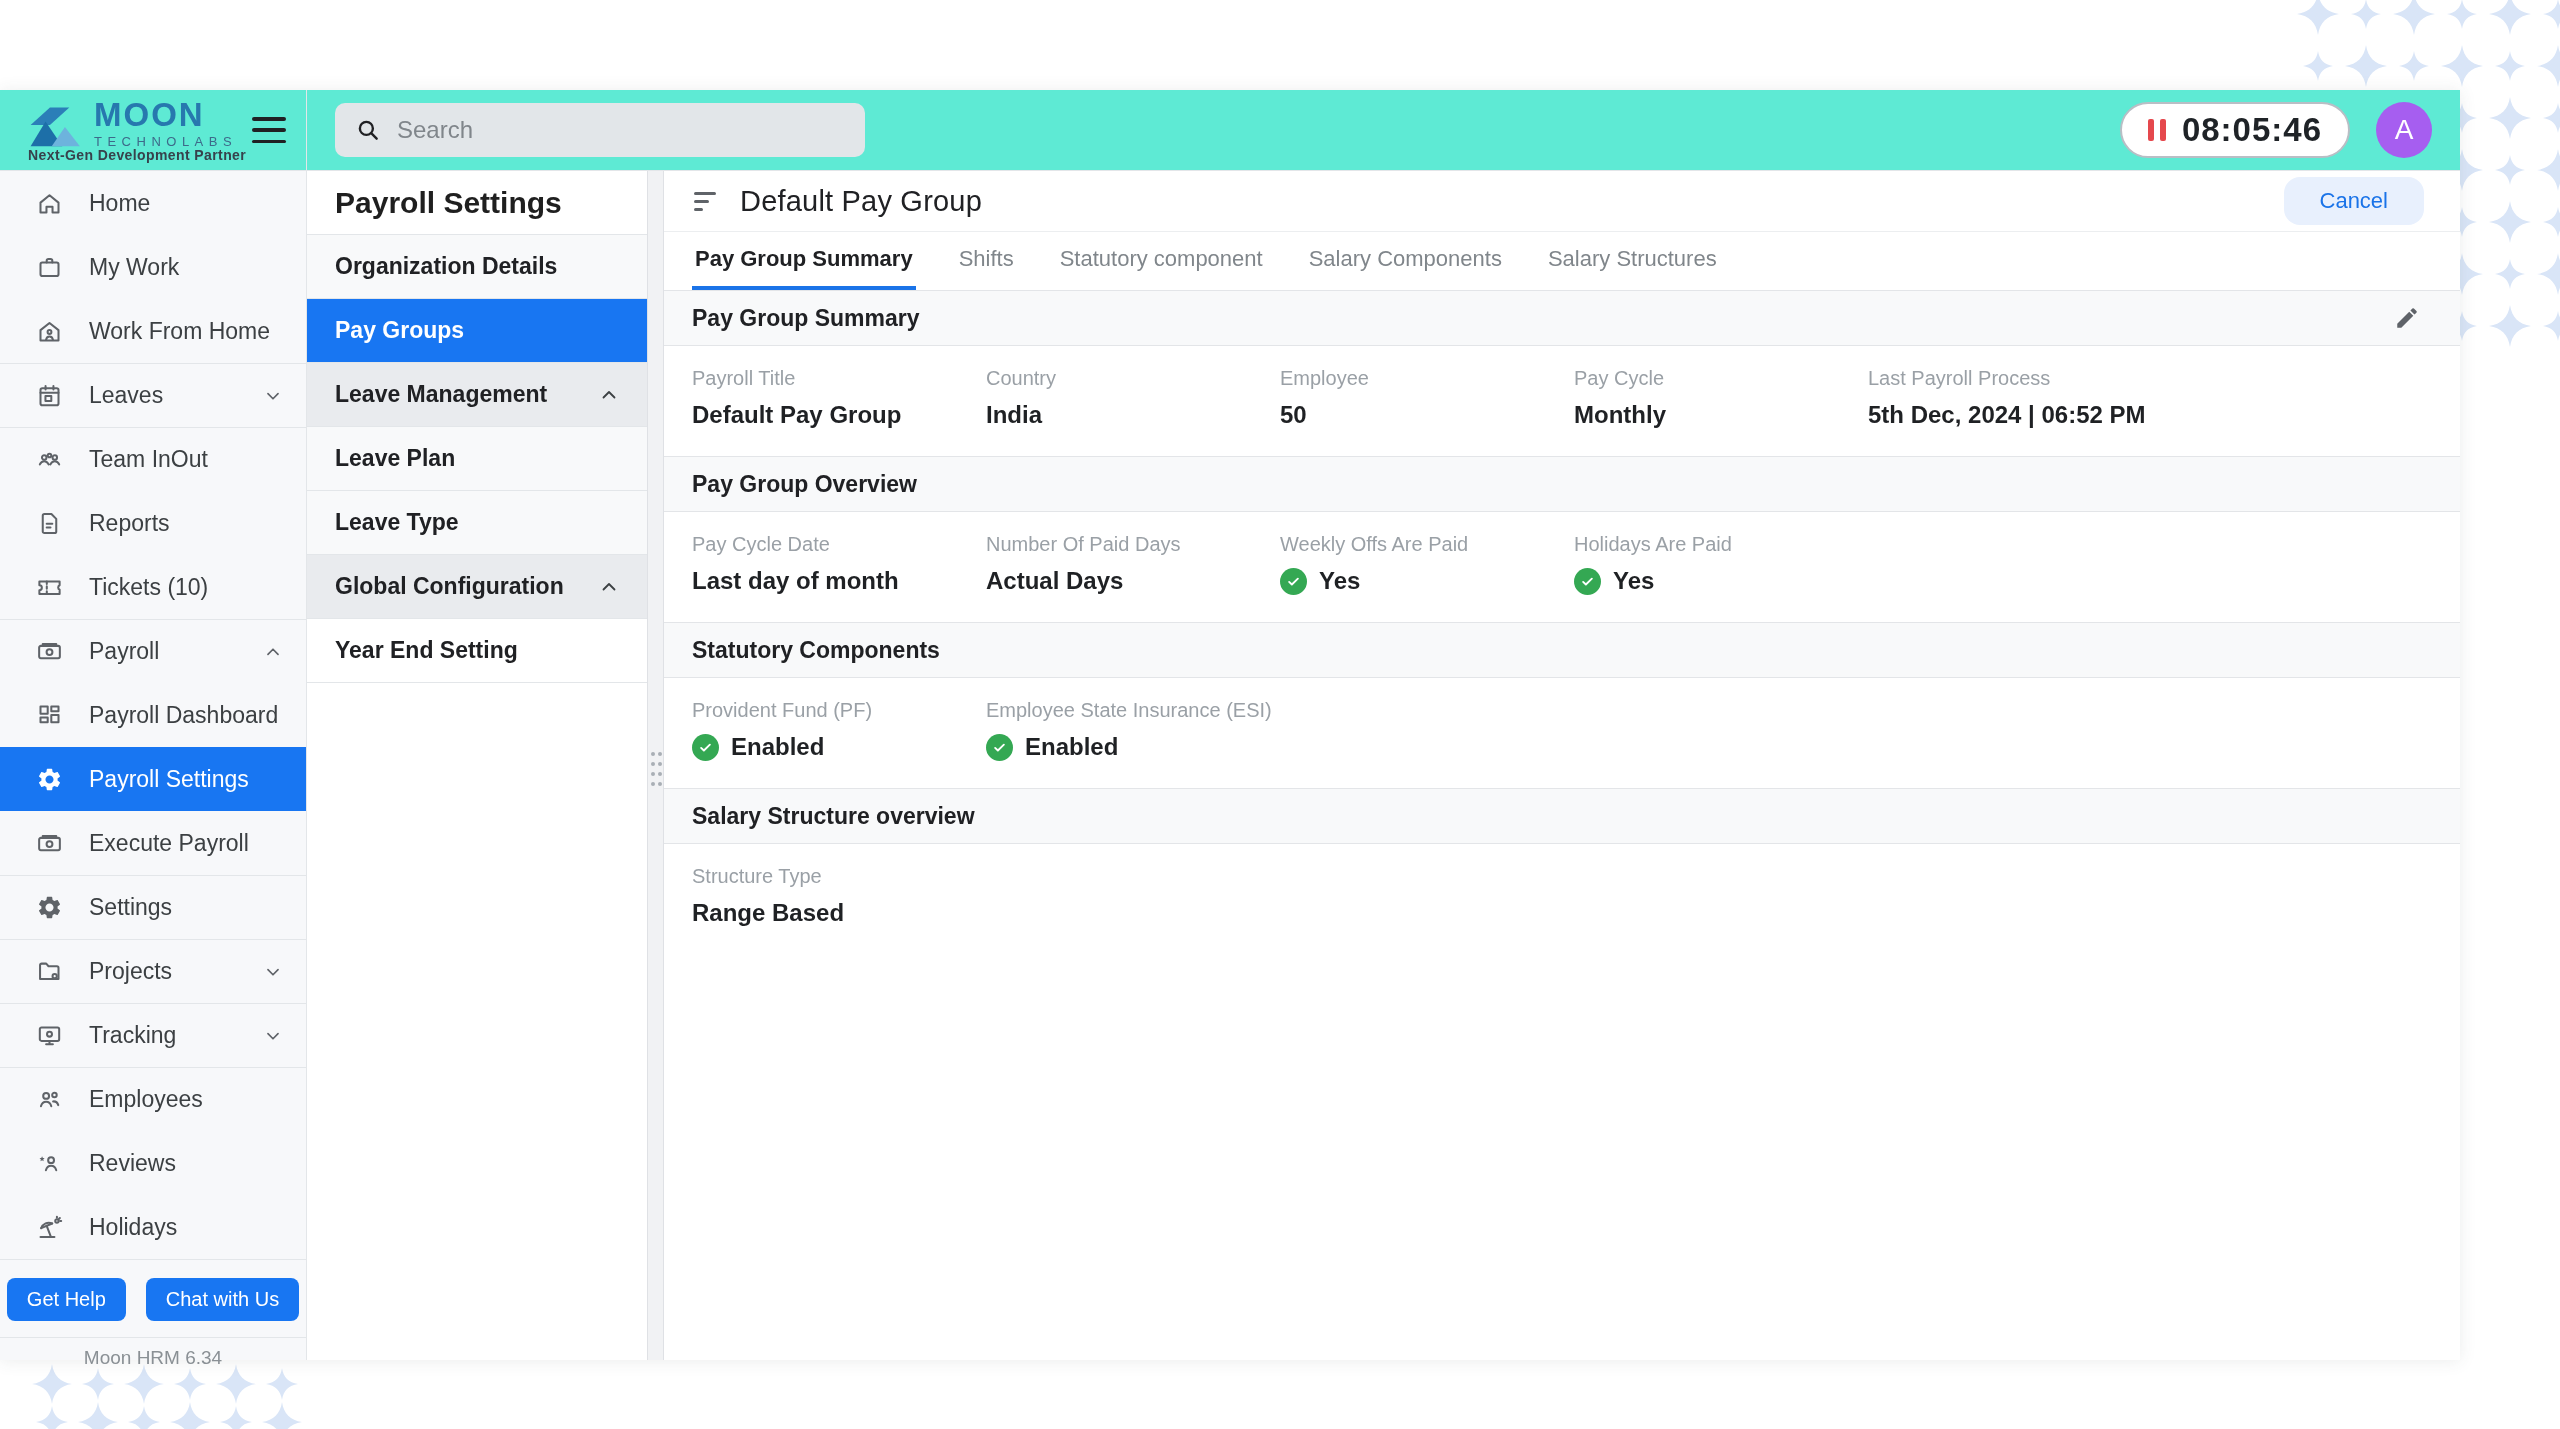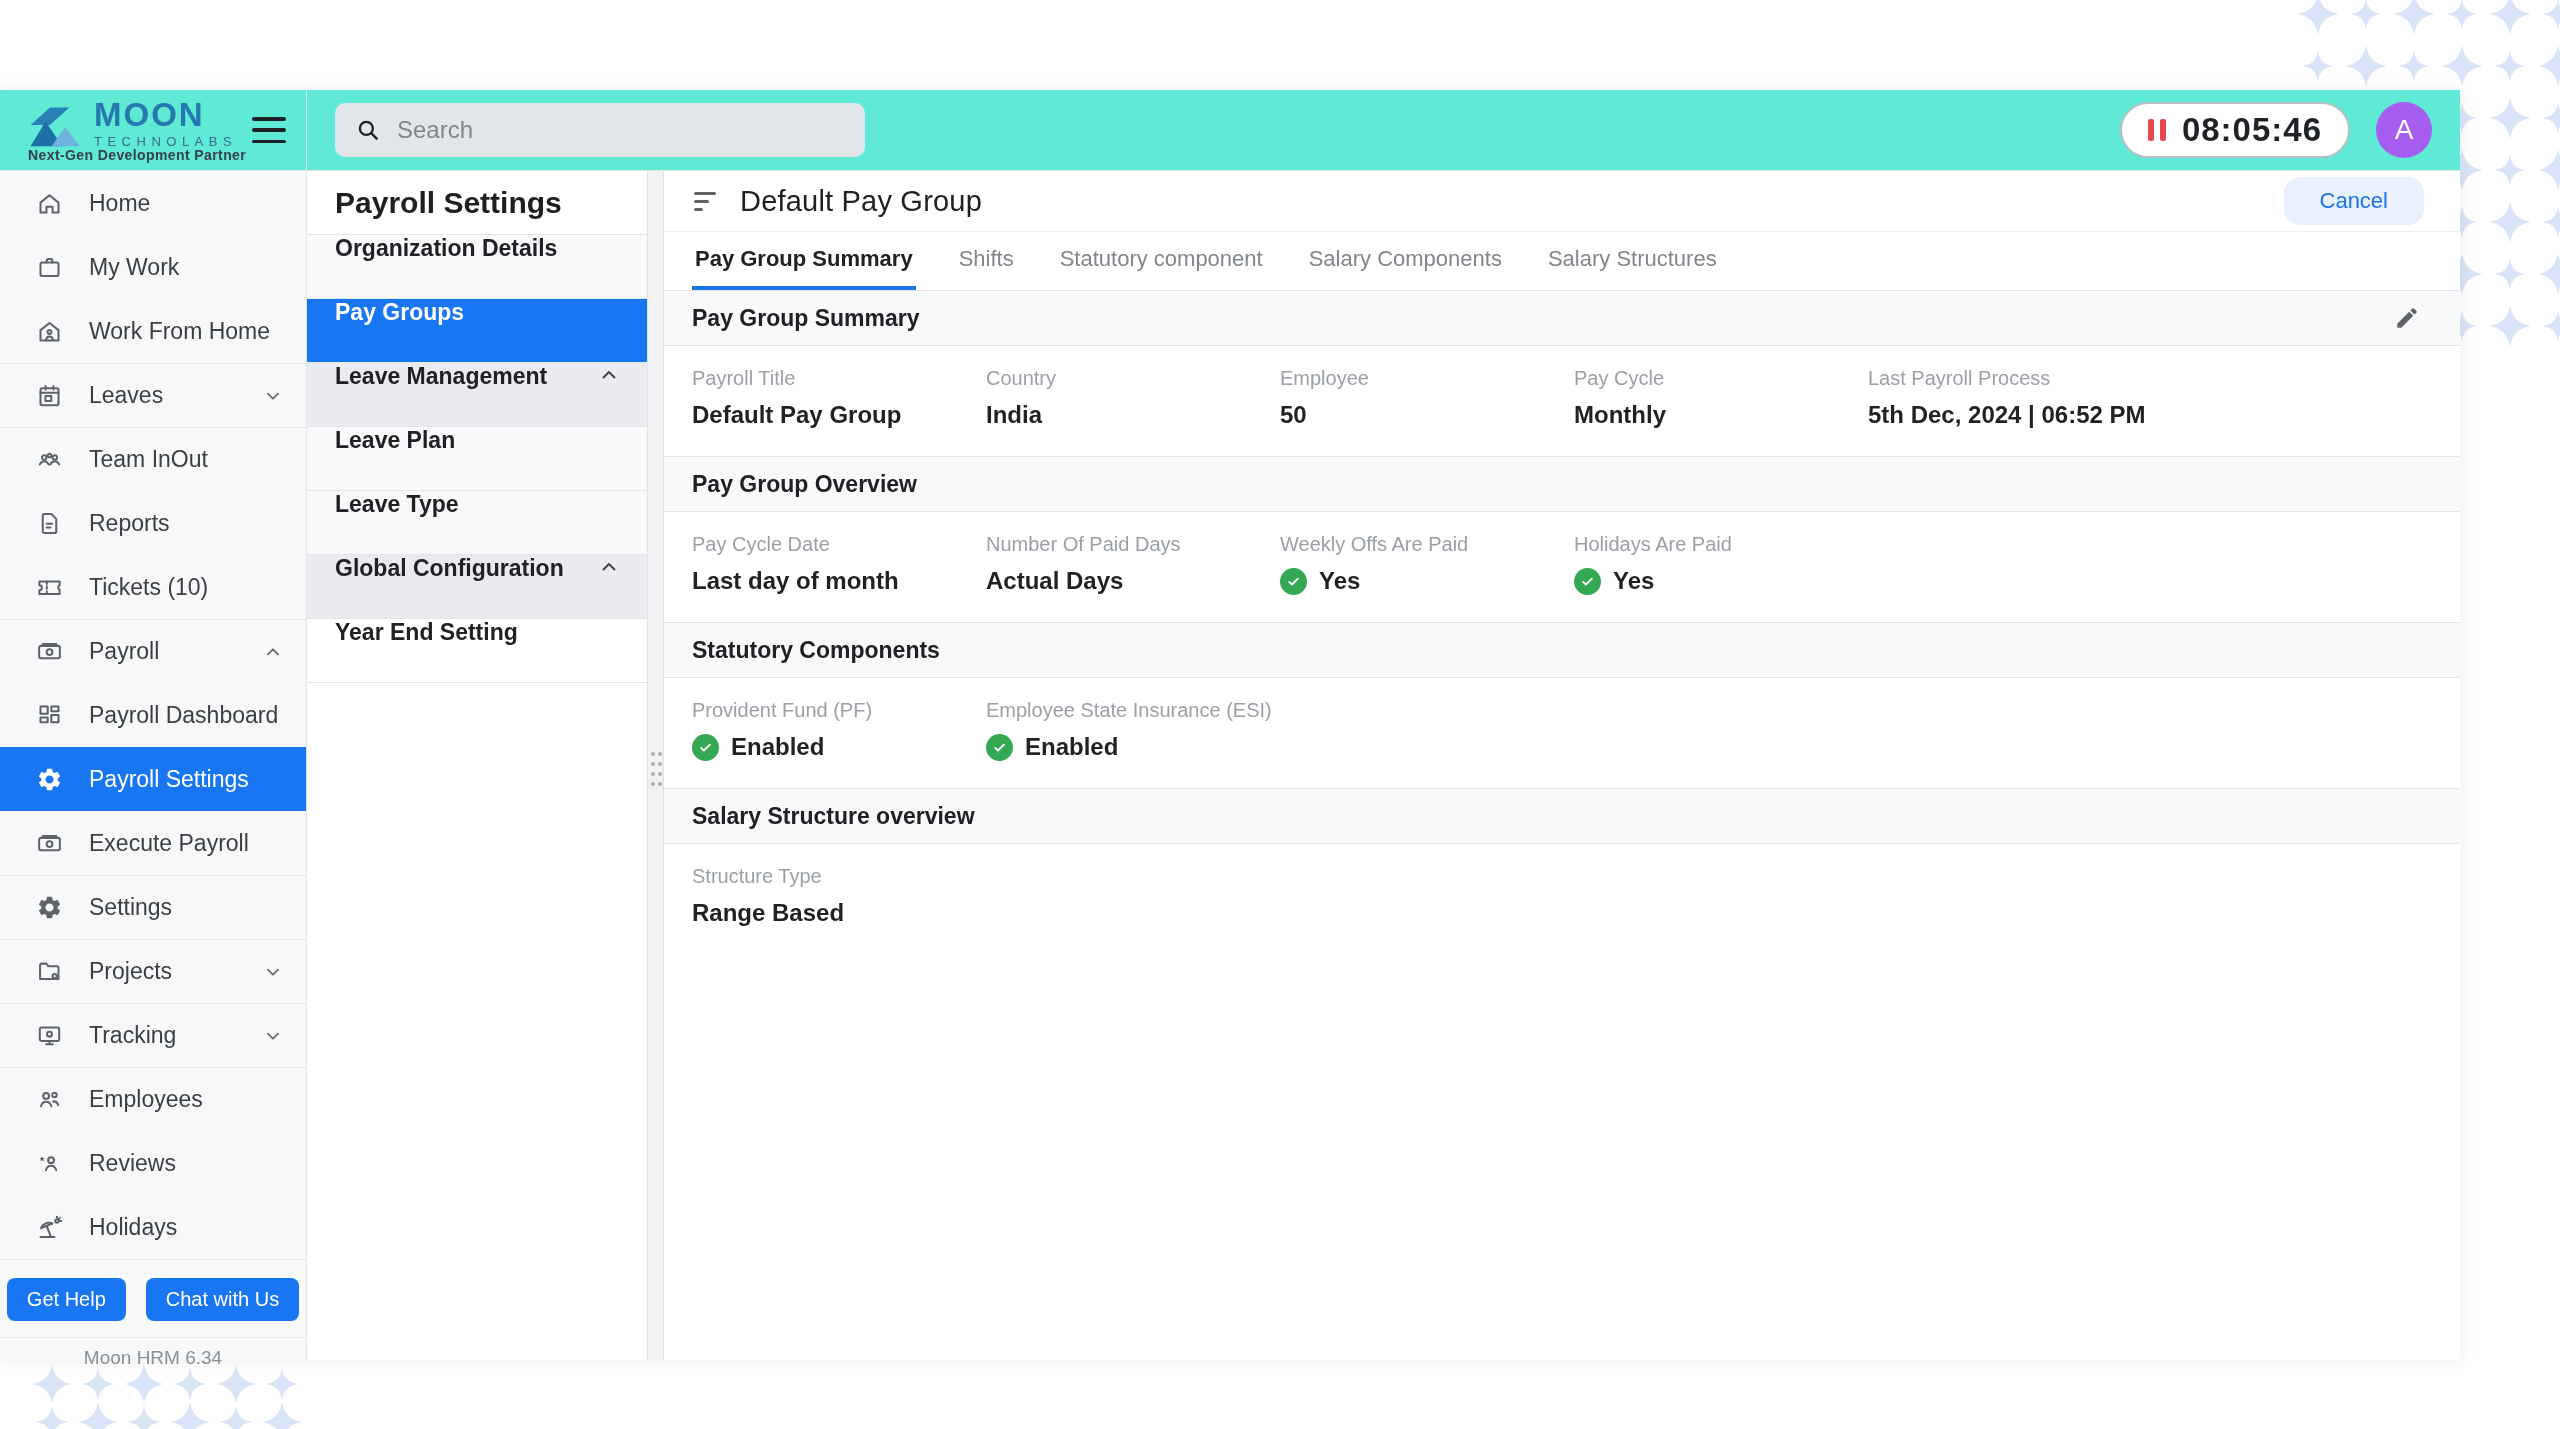--- a/index.html
+++ b/index.html
@@ -53,21 +53,21 @@
   .side-item.active{background:var(--accent);color:#fff}
   .side-item.active .icon{color:#fff}
   .sidebar-footer{border-top:1px solid #e3e6e9;padding-top:18px;flex:none}
   .btn-row{display:flex;gap:20px;justify-content:center;padding:0 18px}
   .help-btn{background:var(--accent);color:#fff;border:none;border-radius:8px;font-size:20px;font-family:inherit;padding:10px 20px;cursor:pointer;white-space:nowrap}
   .version-row{margin-top:16px;border-top:1px solid #e3e6e9;text-align:center;font-size:19px;color:#8a9095;padding:9px 0 11px}
 
   
   .settings-nav{width:341px;background:#fff;border-right:1px solid #dfe1e5;display:flex;flex-direction:column;flex:none}
   .settings-title{height:64px;flex:none;display:flex;align-items:center;padding-left:28px;font-size:30px;font-weight:bold;color:#1f1f1f;border-bottom:1px solid #e3e6e9}
-  .set-item{height:64px;flex:none;display:flex;align-items:flex-start;padding:0 26px 0 28px;font-size:23px;font-weight:600;color:#202124;background:#f8f9fa;border-bottom:1px solid #e3e6e9;cursor:pointer}
+  .set-item{height:64px;flex:none;display:flex;align-items:center;padding:0 26px 0 28px;font-size:23px;font-weight:600;color:#202124;background:#f8f9fa;border-bottom:1px solid #e3e6e9;cursor:pointer}
   .set-item.group{background:#e9ebee}
   .set-item.plain{background:#fff}
   .set-item.active{background:var(--accent);color:#fff}
   .set-item .chev{margin-left:auto;width:24px;height:24px;color:#3c4043}
   .set-item .chev svg{width:100%;height:100%}
 
   
   .gutter{width:16px;background:#f1f2f4;border-right:1px solid #dfe1e5;position:relative;flex:none;cursor:col-resize}
   .gutter-handle{position:absolute;left:3px;top:581px;display:grid;grid-template-columns:repeat(2,4px);gap:6px 3px}
   .gutter-handle i{width:4px;height:4px;background:#a9afb5;border-radius:50%}

